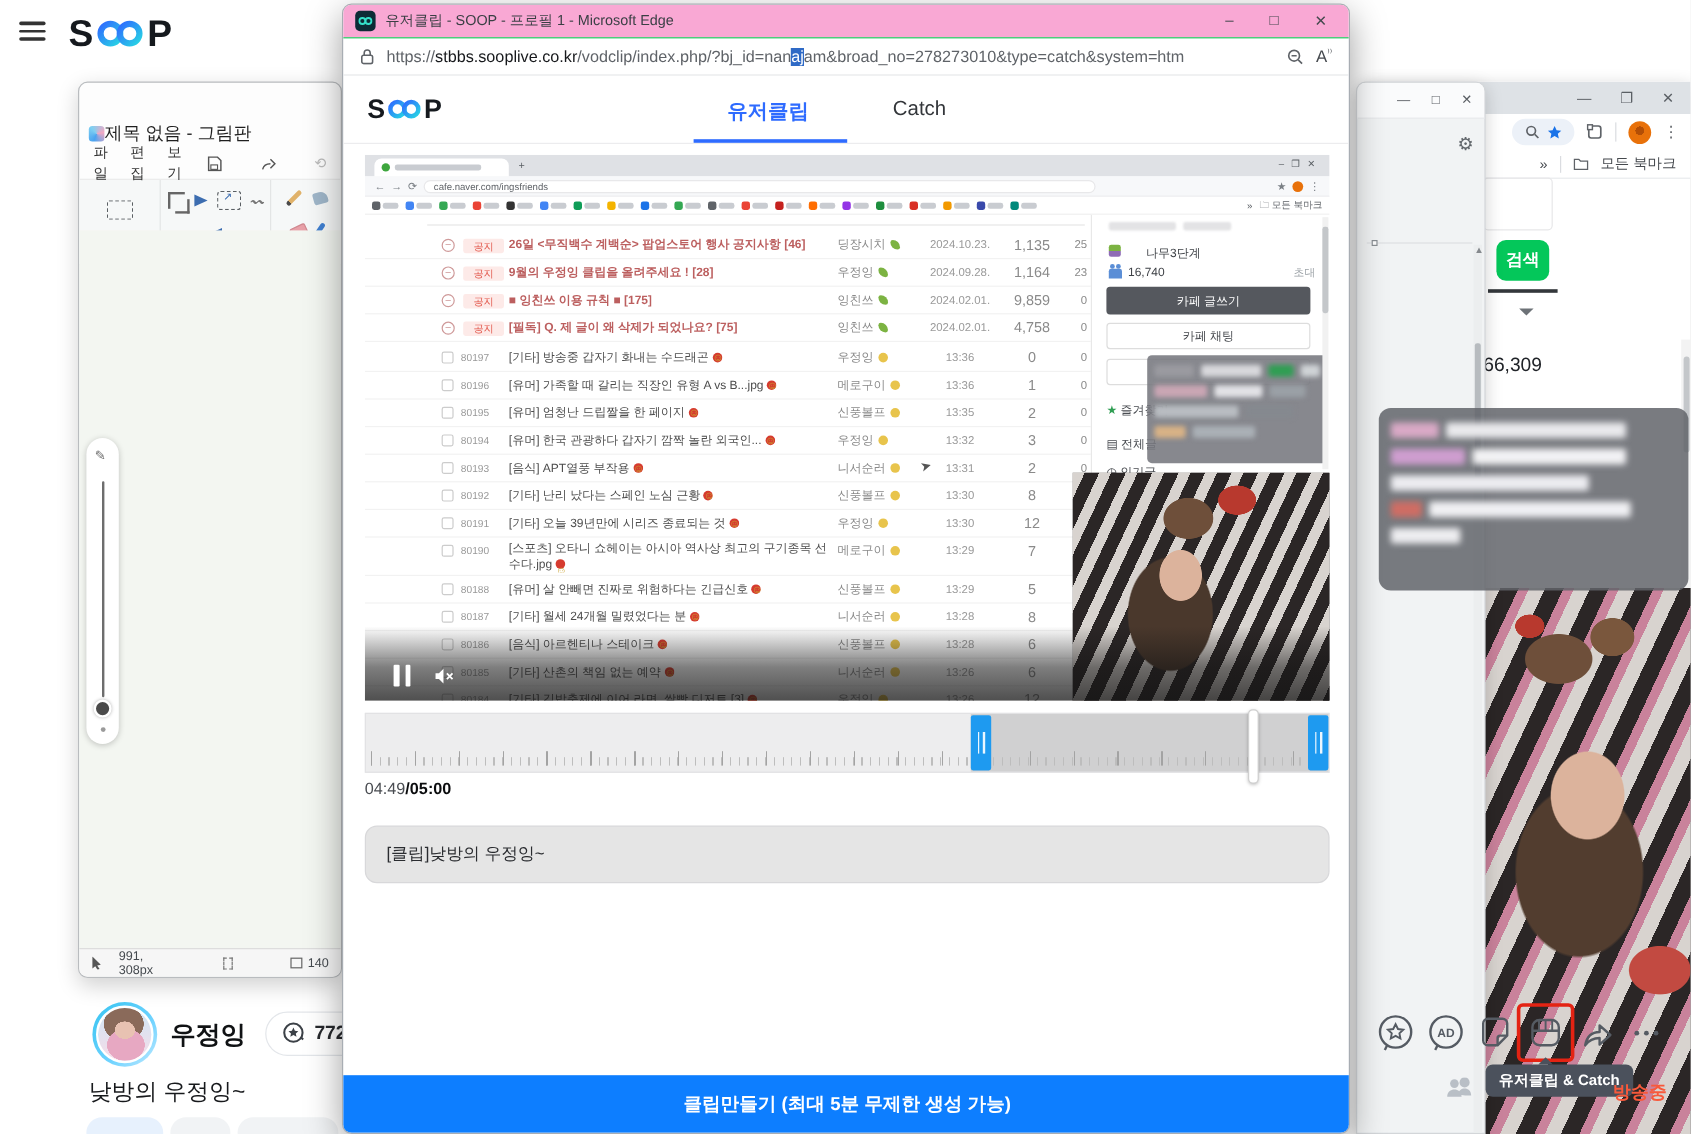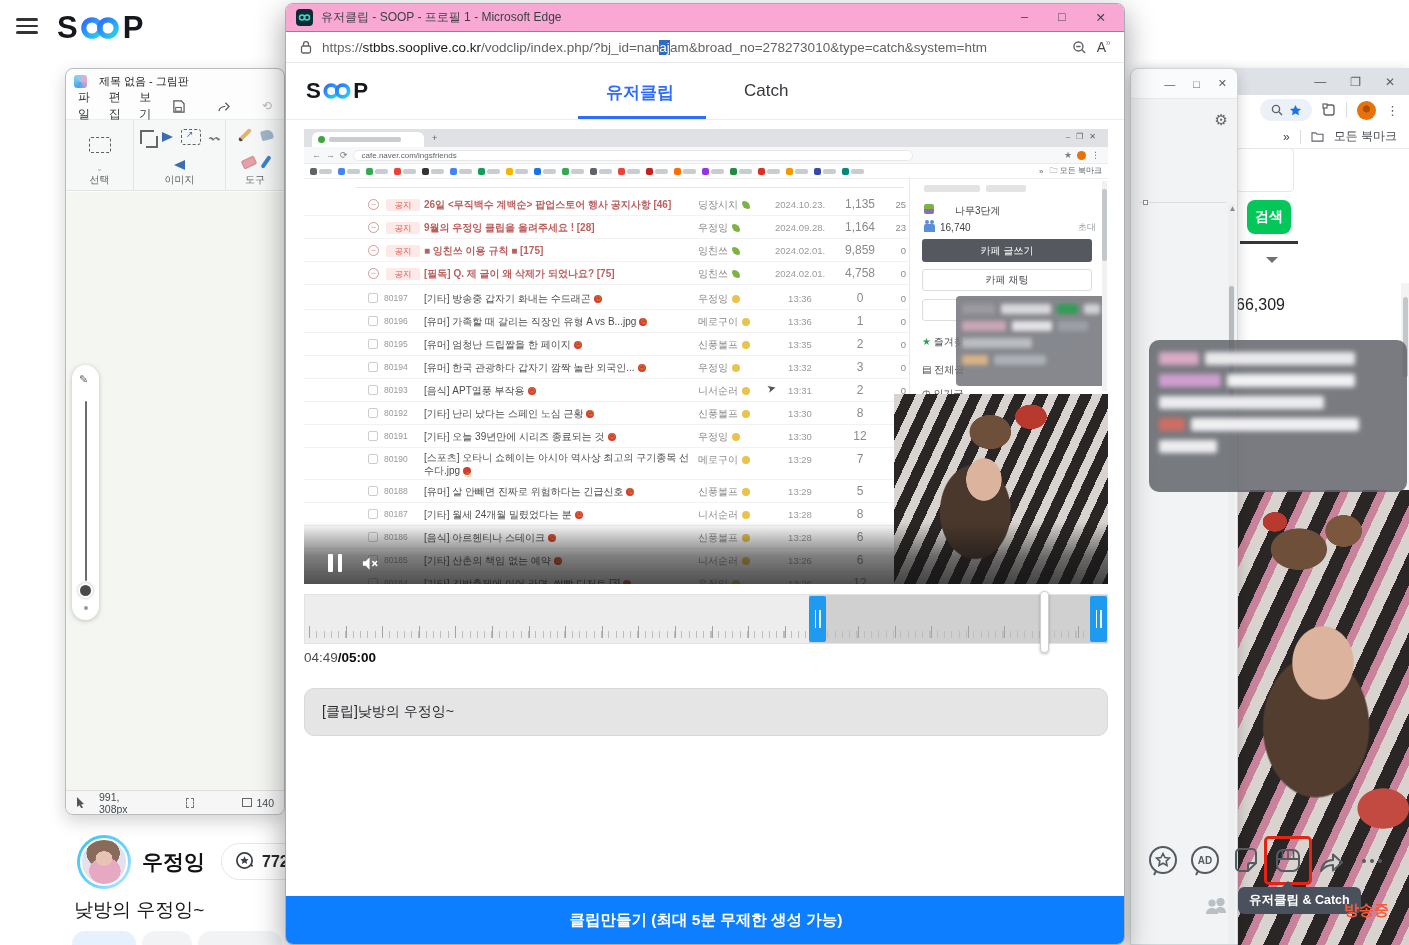--- a/index.html
+++ b/index.html
@@ -36,21 +36,21 @@
   .redbox{left:1264px;top:836px;width:48px;height:49px;border:3px solid #e42313;border-radius:5px;}
   .tooltip{left:1238px;top:887px;height:27px;background:#4b515c;border-radius:6px;color:#fff;
     font-size:12.5px;font-weight:700;display:flex;align-items:center;padding:0 11px;white-space:nowrap;}
   .tooltip:before{content:"";position:absolute;top:-6px;left:44px;border:6px solid transparent;
     border-bottom-color:#4b515c;border-top:0;}
   .livetag{left:1344px;top:901px;font-size:15px;font-weight:700;color:#f8593b;}
 
   
   .paint{left:65px;top:68px;width:220px;height:747px;background:#fdfdfd;border:1px solid #b9bcbf;
     border-radius:8px;box-shadow:0 6px 18px rgba(0,0,0,.18);overflow:hidden;}
-  .paint .tbar{height:24px;display:flex;align-items:center;gap:12px;padding:0 8px;font-size:11px;color:#1f1f1f;}
+  .paint .tbar{height:24px;display:flex;align-items:center;gap:0;padding:0 8px;font-size:15px;color:#1f1f1f;margin-top:30px;}
   .paint .picon{width:13px;height:13px;border-radius:3px;
     background:conic-gradient(from 200deg,#4aa3f0,#7ed0f2,#f2a7c3,#4aa3f0);}
   .paint .menus{height:26px;display:flex;align-items:center;gap:18px;padding:0 12px;font-size:12px;color:#333;}
   .paint .menus .ic{margin-left:2px;color:#555;}
   .paint .ribbon{height:72px;background:#f6f8f8;border-top:1px solid #ececec;border-bottom:1px solid #e2e4e4;
     display:flex;font-size:10px;color:#5a5f63;}
   .grp{position:relative;display:flex;flex-direction:column;align-items:center;justify-content:flex-end;
     padding-bottom:3px;border-right:1px solid #e3e5e5;}
   .grp .tools{flex:1;display:flex;align-items:center;justify-content:center;gap:8px;flex-wrap:wrap;padding:6px 6px 0;}
   .selrect{width:22px;height:16px;border:1.6px dashed #5a5f63;border-radius:2px;}

